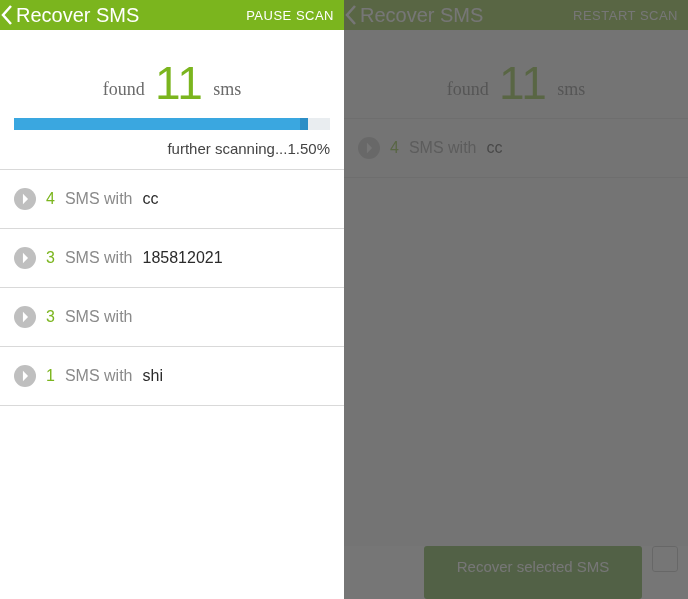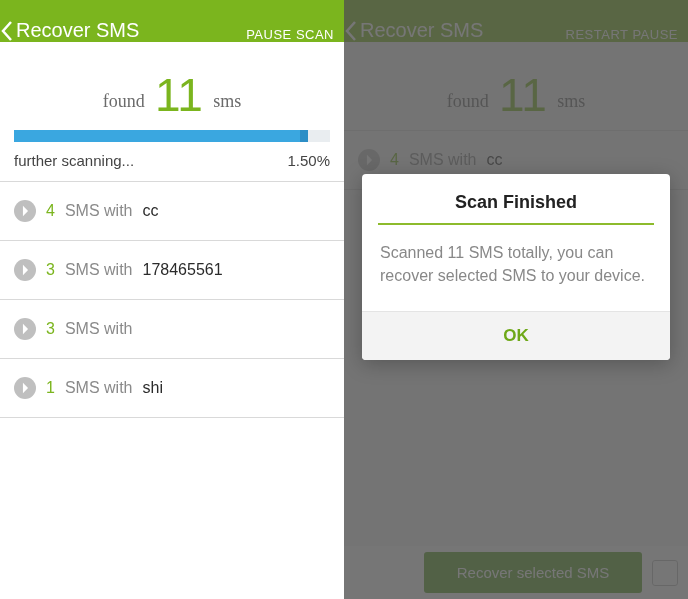--- a/index.html
+++ b/index.html
@@ -20,25 +20,25 @@
   .screen.right {
     background: #f5f5f5;
   }
   .dim-overlay {
     position: absolute;
     inset: 0;
     background: rgba(80,80,80,0.78);
     z-index: 5;
   }
   .header {
-    height: 42px;
+    height: 30px;
     background: #7bb51e;
     color: #fff;
     display: flex;
-    align-items: flex-end;
+    align-items: center;
     justify-content: space-between;
     padding: 0 10px 0 0;
   }
   .header .back {
     display: flex;
     align-items: center;
     gap: 2px;
     font-size: 20px;
     font-weight: 300;
     color:#fff;
@@ -76,21 +76,21 @@
     background: #3aa7e0;
   }
   .progress-fill::after{
     content:"";
     position:absolute;
     right:0; top:0; bottom:0; width:8px;
     background:#2c8ec6;
   }
   .status-row {
     display: flex;
-    justify-content: space-between;
+    justify-content: flex-end;
     font-size: 15px;
     color: #444;
     padding: 10px 14px 12px;
     border-bottom: 1px solid #d9d9d9;
   }
   .list-row {
     display: flex;
     align-items: center;
     gap: 10px;
     padding: 18px 14px;
@@ -144,21 +144,20 @@
     font-size: 17px;
     font-weight: 600;
   }
   .bottom-bar {
     position: absolute;
     left:0; right:0; bottom:0;
     height: 53px;
     background: #fff;
     border-top: 0;
     display:flex;
-    align-items:center;
     padding:0 10px;
     gap:10px;
     z-index:1;
   }
   .recover-btn{
     flex:1;
     margin-left:70px;
     background:#5b9e28;
     color:#fff;
     border-radius:3px;
@@ -213,21 +212,21 @@
     <span class="contact">cc</span>
   </div>
   <div class="list-row">
     <span class="chev">
         <svg viewBox="0 0 10 14">
           <path d="M2 1 L8 7 L2 13"></path>
         </svg>
       </span>
     <span class="count-num">3</span>
     <span>SMS with</span>
-    <span class="contact">178465561</span>
+    <span class="contact">185812021</span>
   </div>
   <div class="list-row">
     <span class="chev">
         <svg viewBox="0 0 10 14">
           <path d="M2 1 L8 7 L2 13"></path>
         </svg>
       </span>
     <span class="count-num">3</span>
     <span>SMS with</span>
   </div>
@@ -245,21 +244,21 @@
 
 <div class="screen right">
 
   <div class="header">
     <div class="back">
       <svg viewBox="0 0 14 22">
           <path d="M11 2 L3 11 L11 20" stroke="#fff" stroke-width="2.5" fill="none"></path>
         </svg>
       <span>Recover SMS</span>
     </div>
-    <div class="action">RESTART PAUSE</div>
+    <div class="action">RESTART SCAN</div>
   </div>
 
   <div class="found-wrap">
     <span class="found-label">found</span>
     <span class="found-num">11</span>
     <span class="found-label">sms</span>
   </div>
 
   <div class="list-row" style="border-top:1px solid #d9d9d9">
     <span class="chev">
@@ -272,19 +271,13 @@
     <span class="contact">cc</span>
   </div>
 
   <div class="bottom-bar">
     <div class="recover-btn">Recover selected SMS</div>
     <div class="select-box"></div>
   </div>
 
   <div class="dim-overlay"></div>
 
-  <div class="dialog">
-    <div class="dlg-title">Scan Finished</div>
-    <div class="dlg-title-underline"></div>
-    <div class="dlg-body">Scanned 11 SMS totally, you can recover selected SMS to your device.</div>
-    <div class="dlg-btn">OK</div>
-  </div>
 </div>
 
 </body></html>

